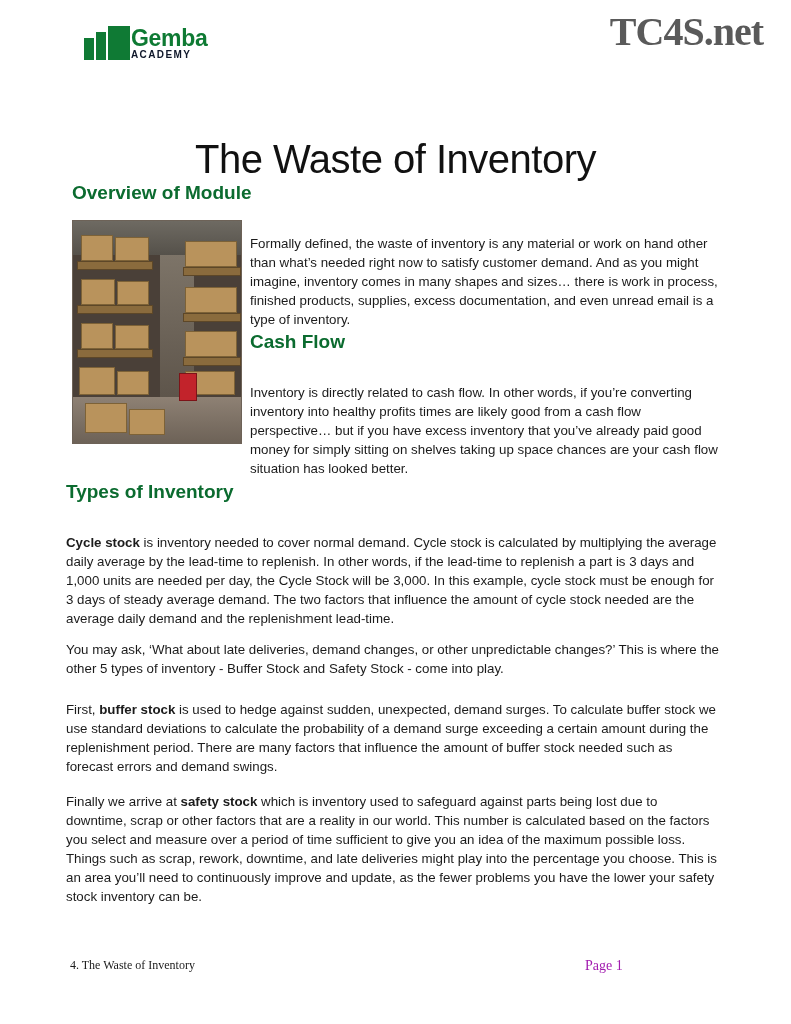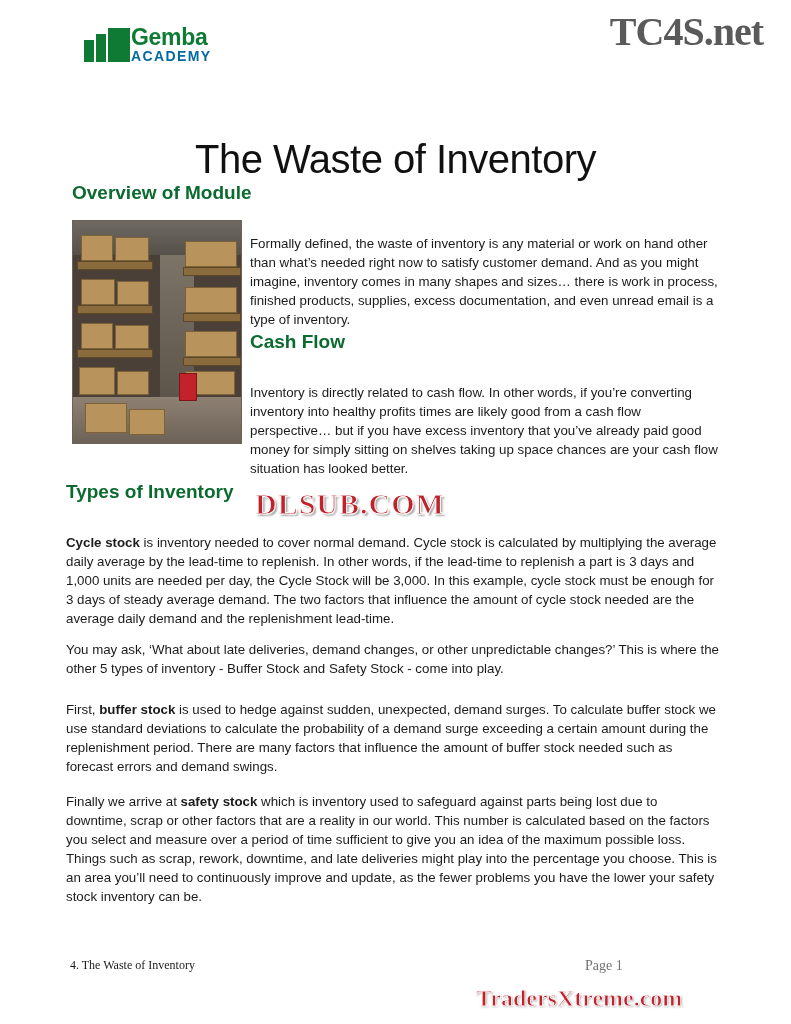--- a/index.html
+++ b/index.html
@@ -43,23 +43,23 @@
   .logo-text {
     line-height: 1.0;
   }
   .logo-text .name {
     font-size: 23px;
     font-weight: bold;
     color: #0e7a33;
     letter-spacing: -0.3px;
   }
   .logo-text .sub {
-    font-size: 14px;
-    font-weight: bold;
-    color: #0369a1;
+    font-size: 10px;
+    font-weight: bold;
+    color: #0f172a;
     letter-spacing: 1.4px;
   }
 
   .watermark-tc4s {
     position: absolute;
     right: 28px;
     top: 8px;
     font-family: "Liberation Serif", serif;
     font-weight: bold;
     font-size: 40px;
@@ -184,21 +184,21 @@
     font-family: "Liberation Serif", serif;
     font-size: 12px;
     color: #1b1b1b;
   }
   .footer-right {
     position: absolute;
     left: 585px;
     top: 958px;
     font-family: "Liberation Serif", serif;
     font-size: 14px;
-    color: #737373;
+    color: #a21caf;
   }
 </style>
 </head>
 <body>
 
 <div class="page">
 
   <div class="logo-block">
     <div class="logo-mark">
       <div class="bar b1"></div>
@@ -244,28 +244,26 @@
     <div class="forklift"></div>
   </div>
 
   <p class="para" id="p-overview">Formally defined, the waste of inventory is any material or work on hand other than what’s needed right now to satisfy customer demand.  And as you might imagine, inventory comes in many shapes and sizes… there is work in process, finished products, supplies, excess documentation, and even unread email is a type of inventory.</p>
 
   <div class="h-section" id="h-cashflow">Cash Flow</div>
   <p class="para" id="p-cashflow">Inventory is directly related to cash flow.  In other words, if you’re converting inventory into healthy profits times are likely good from a cash flow perspective… but if you have excess inventory that you’ve already paid good money for simply sitting on shelves taking up space chances are your cash flow situation has looked better.</p>
 
   <div class="h-section" id="h-types">Types of Inventory</div>
 
-  <div class="watermark-dlsub">DLSUB.COM</div>
 
   <p class="para" id="p-cycle"><b>Cycle stock</b><span> is inventory needed to cover normal demand. Cycle stock is calculated by multiplying the average daily average by the lead-time to replenish. In other words, if the lead-time to replenish a part is 3 days and 1,000 units are needed per day, the Cycle Stock will be 3,000. In this example, cycle stock must be enough for 3 days of steady average demand. The two factors that influence the amount of cycle stock needed are the average daily demand and the replenishment lead-time.</span></p>
 
   <p class="para" id="p-ask">You may ask, ‘What about late deliveries, demand changes, or other unpredictable changes?’ This is where the other 5 types of inventory - Buffer Stock and Safety Stock - come into play.</p>
 
   <p class="para" id="p-buffer"><span>First, </span><b>buffer stock</b><span> is used to hedge against sudden, unexpected, demand surges.  To calculate buffer stock we use standard deviations to calculate the probability of a demand surge exceeding a certain amount during the replenishment period.  There are many factors that influence the amount of buffer stock needed such as forecast errors and demand swings.</span></p>
 
   <p class="para" id="p-safety"><span>Finally we arrive at </span><b>safety stock</b><span> which is inventory used to safeguard against parts being lost due to downtime, scrap or other factors that are a reality in our world.  This number is calculated based on the factors you select and measure over a period of time sufficient to give you an idea of the maximum possible loss. Things such as scrap, rework, downtime, and late deliveries might play into the percentage you choose. This is an area you’ll need to continuously improve and update, as the fewer problems you have the lower your safety stock inventory can be.</span></p>
 
   <div class="footer-left">4. The Waste of Inventory</div>
   <div class="footer-right">Page 1</div>
 
-  <div class="watermark-traders">TradersXtreme.com</div>
 
 </div>
 
 </body></html>

